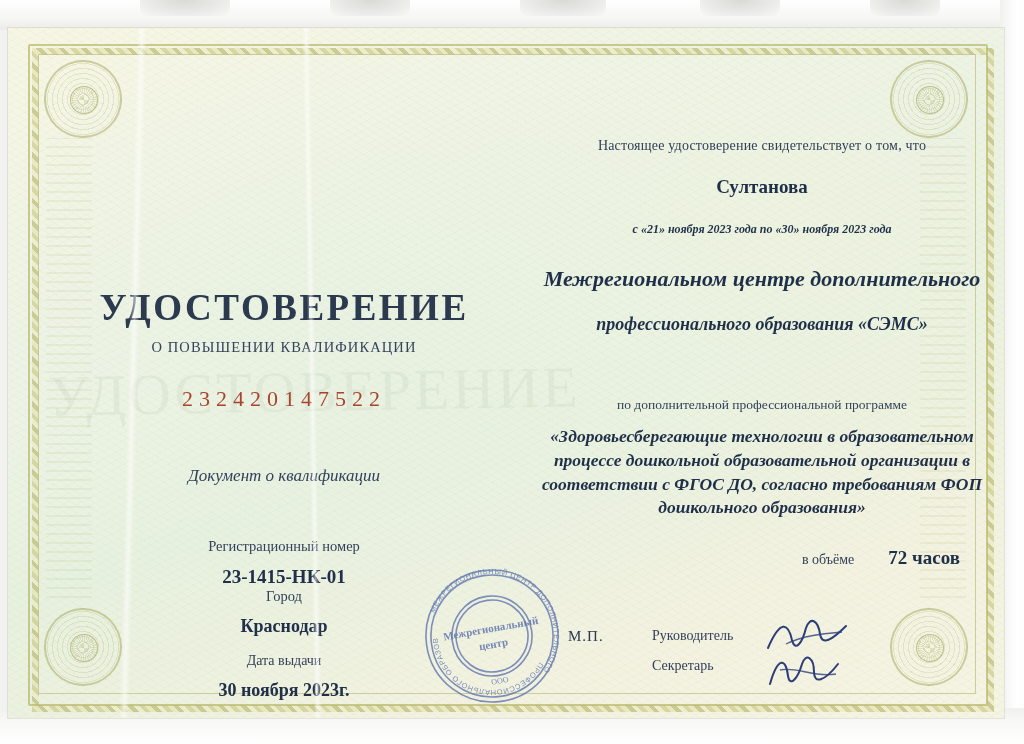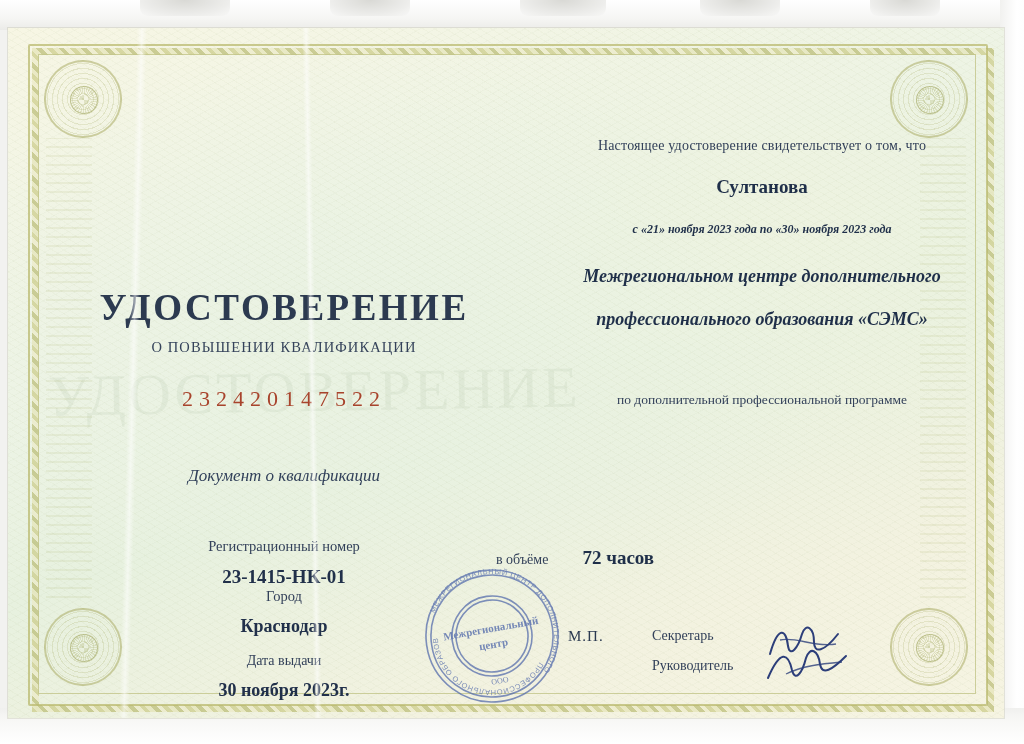--- a/index.html
+++ b/index.html
@@ -272,21 +272,21 @@
   .r-passed {
     font-family: "Liberation Serif", serif;
     font-size: 13.5px;
     color: #33415a;
     margin-top: 26px;
   }
   .r-org1 {
     font-family: "Liberation Serif", serif;
     font-weight: bold;
     font-style: italic;
-    font-size: 18px;
+    font-size: 22px;
     color: #1f2f49;
     margin-top: 29px;
   }
   .r-org2 {
     font-family: "Liberation Serif", serif;
     font-weight: bold;
     font-style: italic;
     font-size: 18px;
     color: #1f2f49;
     margin-top: 22px;
@@ -302,24 +302,24 @@
     font-weight: bold;
     font-style: italic;
     font-size: 17.5px;
     line-height: 1.36;
     color: #1f2f49;
     margin-top: 12px;
     text-align: center;
   }
   .volume-row {
     position: absolute;
-    left: 488px;
+    left: 500px;
     top: 519px;
     width: 452px;
-    text-align: left;
+    text-align: right;
   }
   .vol-label {
     font-family: "Liberation Serif", serif;
     font-size: 14px;
     color: #33415a;
   }
   .vol-value {
     font-family: "Liberation Serif", serif;
     font-weight: bold;
     font-size: 19px;
@@ -420,20 +420,21 @@
       <div class="date-value">30 ноября 2023г.</div>
     </div>
 
     <div class="right-col">
       <div class="r-intro">Настоящее удостоверение свидетельствует о том, что</div>
       <div class="r-surname">Султанова</div>
       <div class="r-period">с «21» ноября 2023 года  по «30» ноября 2023 года</div>
       <div class="r-org1">Межрегиональном центре дополнительного</div>
       <div class="r-org2">профессионального образования «СЭМС»</div>
       <div class="r-prog-label">по дополнительной профессиональной программе</div>
+      <div class="r-prog-title">«Здоровьесберегающие технологии в образовательном процессе дошкольной образовательной организации в соответствии с ФГОС ДО, согласно требованиям ФОП дошкольного образования»</div>
     </div>
 
     <div class="volume-row">
       <span class="vol-label">в объёме</span>
       <span class="vol-value">72 часов</span>
     </div>
 
     <div class="stamp">
       <svg viewBox="0 0 160 160" width="160" height="160" aria-hidden="true">
         <defs>
@@ -459,35 +460,35 @@
           <text x="80" y="92" font-size="11" font-weight="bold">центр</text>
           <text x="80" y="128" font-size="8">ООО</text>
         </g>
       </svg>
     </div>
 
     <div class="mp">М.П.</div>
 
     <div class="sig-block">
       <div class="sig-row">
+        <span>Руководитель</span>
+        <span class="sig-scribble">
+          <svg width="90" height="44" viewBox="0 0 90 44" aria-hidden="true">
+            <path d="M6 34 C 18 6, 26 8, 30 26 C 33 38, 40 30, 44 14 C 48 2, 56 6, 58 20 C 60 32, 70 26, 84 12" fill="none" stroke="#2c3e7a" stroke-width="2" stroke-linecap="round"></path>
+            <path d="M24 30 C 40 22, 58 20, 80 18" fill="none" stroke="#2c3e7a" stroke-width="1.3" opacity="0.8"></path>
+          </svg>
+        </span>
+      </div>
+      <div class="sig-row">
         <span>Секретарь</span>
         <span class="sig-scribble two">
           <svg width="90" height="44" viewBox="0 0 90 44" aria-hidden="true">
             <path d="M8 36 C 16 8, 24 10, 26 28 C 28 40, 36 30, 40 16 C 44 4, 52 10, 52 24 C 52 36, 62 34, 76 16" fill="none" stroke="#2c3e7a" stroke-width="2" stroke-linecap="round"></path>
             <path d="M18 22 C 34 18, 52 30, 74 26" fill="none" stroke="#2c3e7a" stroke-width="1.3" opacity="0.8"></path>
           </svg>
         </span>
       </div>
-      <div class="sig-row">
-        <span>Руководитель</span>
-        <span class="sig-scribble">
-          <svg width="90" height="44" viewBox="0 0 90 44" aria-hidden="true">
-            <path d="M6 34 C 18 6, 26 8, 30 26 C 33 38, 40 30, 44 14 C 48 2, 56 6, 58 20 C 60 32, 70 26, 84 12" fill="none" stroke="#2c3e7a" stroke-width="2" stroke-linecap="round"></path>
-            <path d="M24 30 C 40 22, 58 20, 80 18" fill="none" stroke="#2c3e7a" stroke-width="1.3" opacity="0.8"></path>
-          </svg>
-        </span>
-      </div>
     </div>
 
     <div class="crease" style="left:120px; top:0; width:10px; height:690px; transform:rotate(1.5deg);"></div>
     <div class="crease" style="left:300px; top:0; width:8px; height:690px; transform:rotate(-1deg);"></div>
   </div>
 </div>
 
 </body></html>

